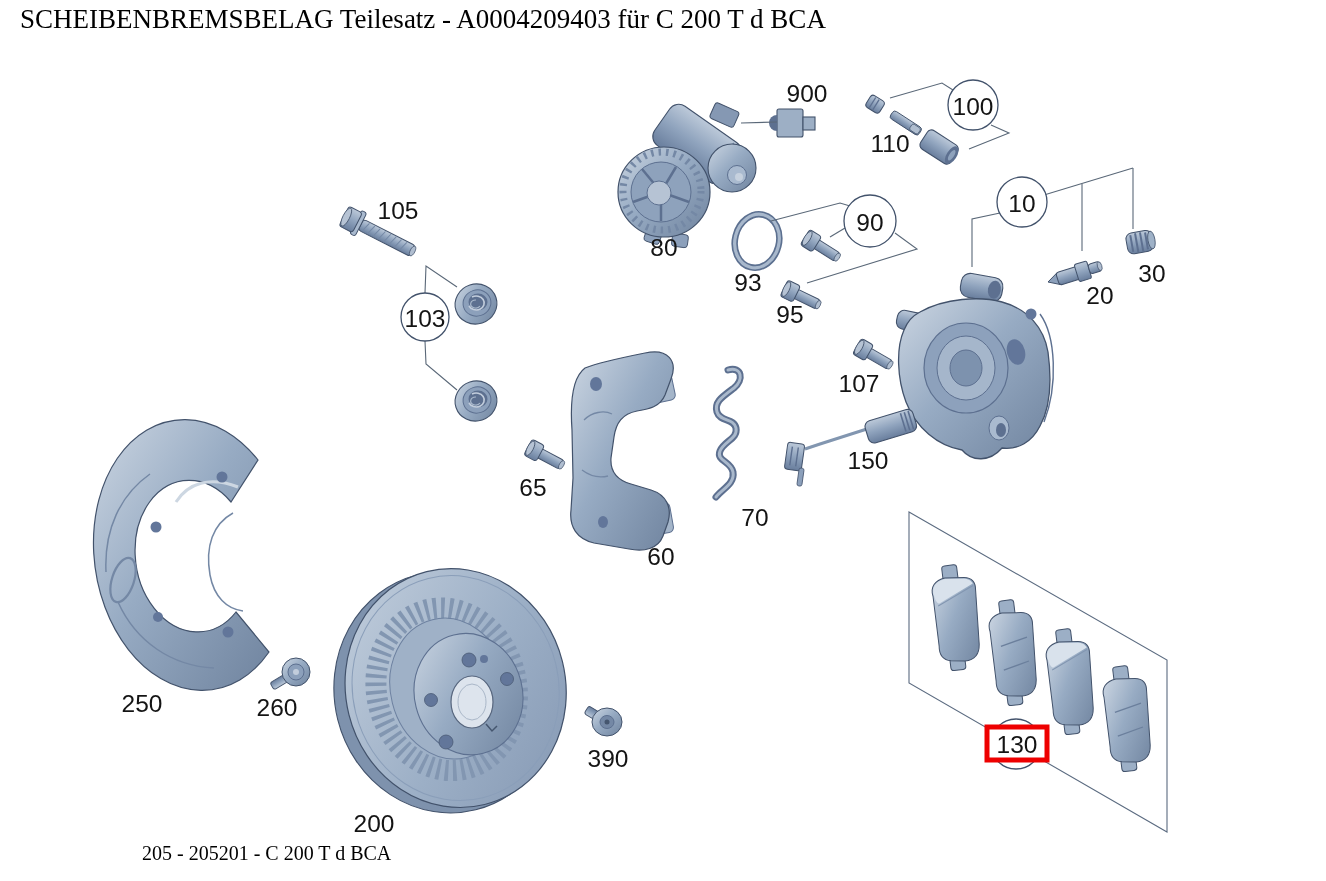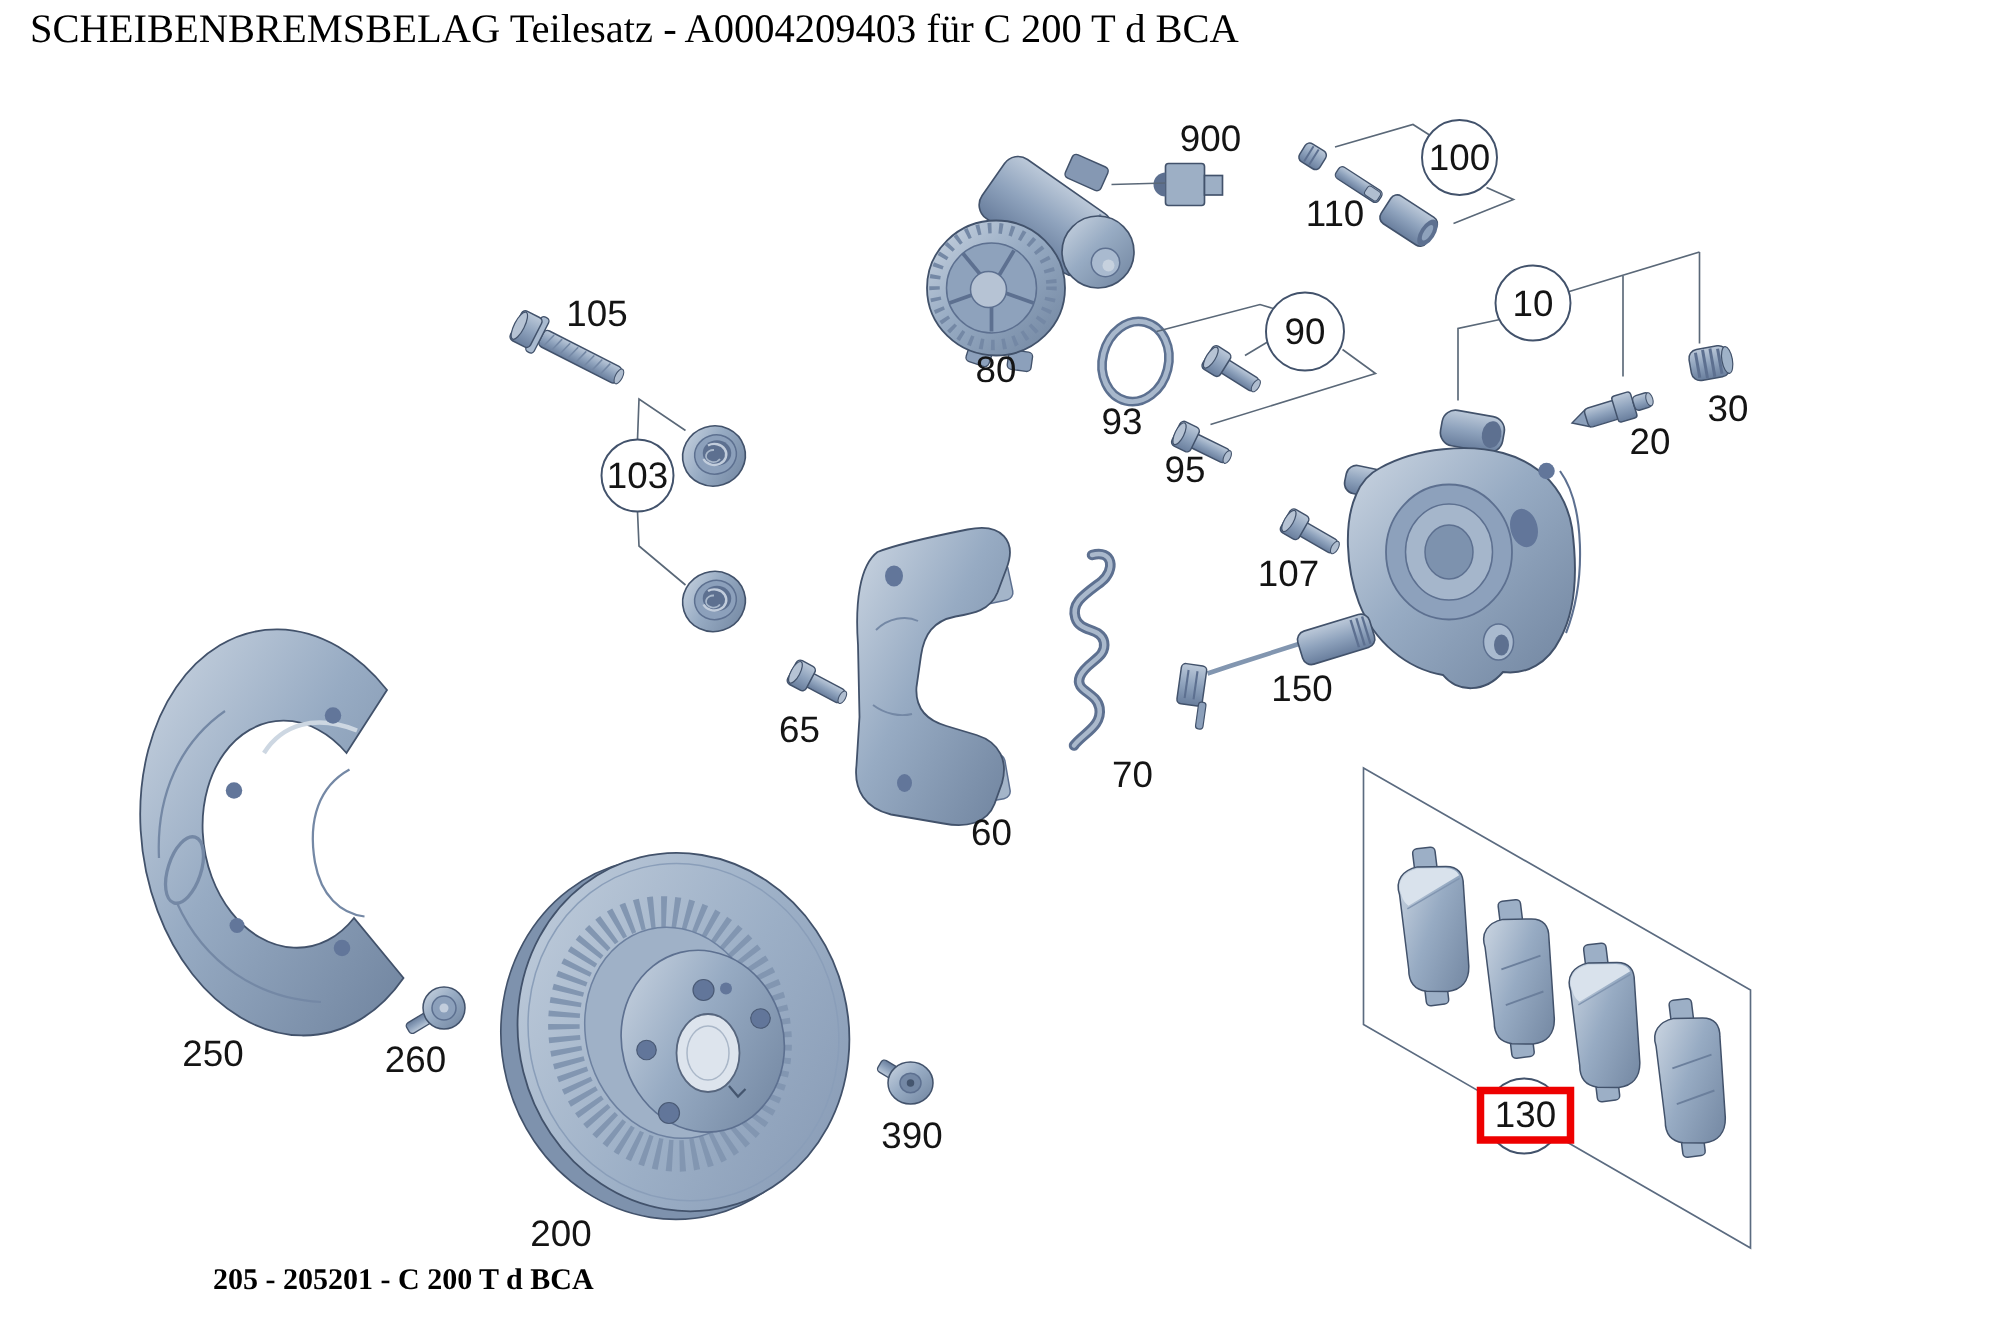--- a/index.html
+++ b/index.html
@@ -1,21 +1,21 @@
 <!DOCTYPE html>
 <html><head>
 <meta charset="utf-8">
 <style>
   html,body{margin:0;padding:0;background:#fff;}
   .stage{position:relative;width:1326px;height:881px;background:#fff;overflow:hidden;
          font-family:"Liberation Sans",sans-serif;}
   .title{position:absolute;left:20px;top:4px;font-family:"Liberation Serif",serif;
          font-size:27px;color:#000;white-space:nowrap;}
   .footer{position:absolute;left:142px;top:842px;font-family:"Liberation Serif",serif;
-          font-size:20px;color:#000;white-space:nowrap;font-weight:bold;}
+          font-size:20px;color:#000;white-space:nowrap;}
   svg.diagram{position:absolute;left:0;top:0;width:1326px;height:881px;}
   .lbl{font-family:"Liberation Sans",sans-serif;font-size:24.5px;fill:#141414;
        text-anchor:middle;dominant-baseline:central;}
 </style>
 </head>
 <body>
 
 <div class="stage">
   <div class="title">SCHEIBENBREMSBELAG Teilesatz - A0004209403 für C 200 T d BCA</div>
 

